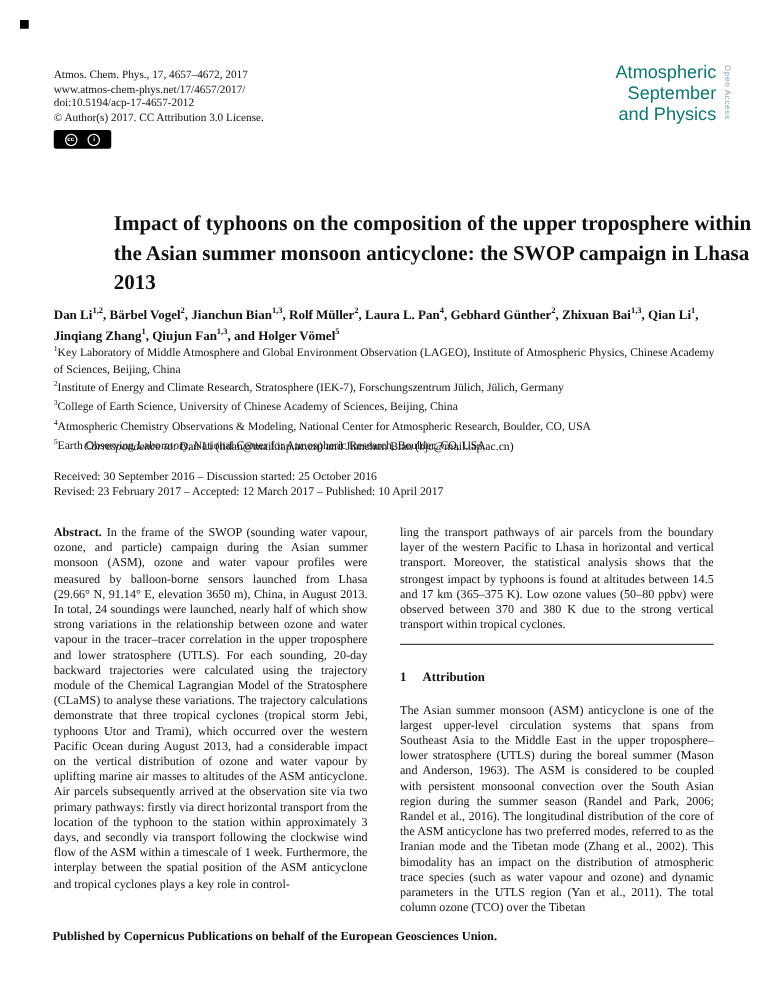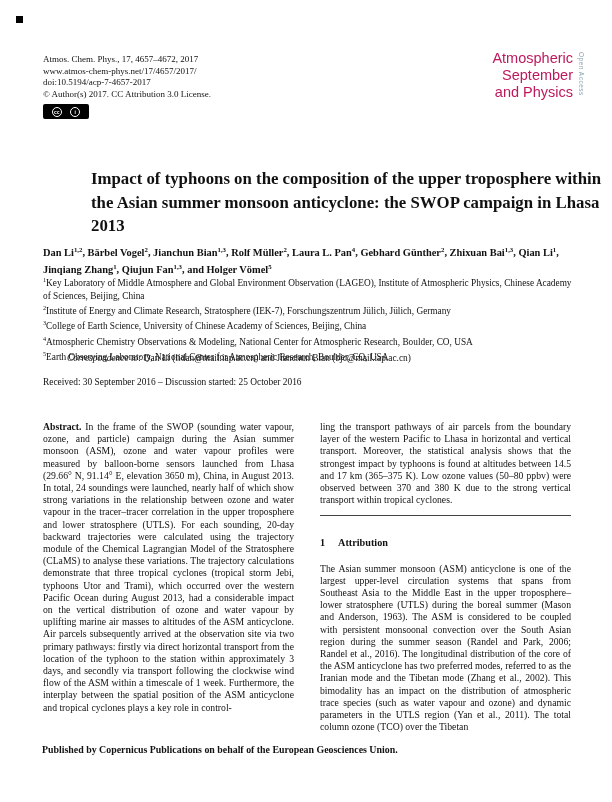--- a/index.html
+++ b/index.html
@@ -55,30 +55,30 @@
             font-size: 9.9px; font-weight: bold; }
 </style>
 </head>
 <body>
 
 <div class="crop-mark"></div>
 
 <div class="citation">
   <div>Atmos. Chem. Phys., 17, 4657–4672, 2017</div>
   <div>www.atmos-chem-phys.net/17/4657/2017/</div>
-  <div>doi:10.5194/acp-7-4657-2017</div>
+  <div>doi:10.5194/acp-17-4657-2012</div>
   <div>© Author(s) 2017. CC Attribution 3.0 License.</div>
   <div class="cc-badge">
     <span class="cc-circle">cc</span>
     <span class="cc-circle">i</span>
   </div>
 </div>
 
 <div class="header-right">
-  <div class="journal-name" style="color:#be185d;margin-left:44px;">
+  <div class="journal-name" style="color:#0f766e;margin-left:44px;">
     <div>Atmospheric</div>
     <div>September</div>
     <div>and Physics</div>
   </div>
   <div class="open-access" style="color:#8aa2b0;">Open Access</div>
 </div>
 
 <h1 class="paper-title">Impact of typhoons on the composition of the upper troposphere within the Asian summer monsoon anticyclone: the SWOP campaign in Lhasa 2013</h1>
 
 <div class="authors"><span>Dan Li<sup>1,2</sup>, </span><span>Bärbel Vogel<sup>2</sup>, </span><span>Jianchun Bian<sup>1,3</sup>, </span><span>Rolf Müller<sup>2</sup>, </span><span>Laura L. Pan<sup>4</sup>, </span><span>Gebhard Günther<sup>2</sup>, </span><span>Zhixuan Bai<sup>1,3</sup>, </span><span>Qian Li<sup>1</sup>, </span><span>Jinqiang Zhang<sup>1</sup>, </span><span>Qiujun Fan<sup>1,3</sup>, </span><span>and Holger Vömel<sup>5</sup></span></div>
@@ -90,20 +90,21 @@
     <div><sup>4</sup>Atmospheric Chemistry Observations &amp; Modeling, National Center for Atmospheric Research, Boulder, CO, USA</div>
     <div><sup>5</sup>Earth Observing Laboratory, National Center for Atmospheric Research, Boulder, CO, USA</div>
   </div>
 
 <div class="correspondence">
   <span class="corr-label">Correspondence to:</span><span> Dan Li (lidan@mail.iap.ac.cn) and Jianchun Bian (bjc@mail.iap.ac.cn)</span>
 </div>
 
 <div class="dates">
   <div>Received: 30 September 2016 – Discussion started: 25 October 2016</div>
+  <div>Revised: 23 February 2017 – Accepted: 12 March 2017 – Published: 10 April 2017</div>
 </div>
 
 <div class="columns">
   <div class="col">
     <p><span class="abstract-label">Abstract.</span><span> In the frame of the SWOP (sounding water vapour, ozone, and particle) campaign during the Asian summer monsoon (ASM), ozone and water vapour profiles were measured by balloon-borne sensors launched from Lhasa (29.66° N, 91.14° E, elevation 3650 m), China, in August 2013. In total, 24 soundings were launched, nearly half of which show strong variations in the relationship between ozone and water vapour in the tracer–tracer correlation in the upper troposphere and lower stratosphere (UTLS). For each sounding, 20-day backward trajectories were calculated using the trajectory module of the Chemical Lagrangian Model of the Stratosphere (CLaMS) to analyse these variations. The trajectory calculations demonstrate that three tropical cyclones (tropical storm Jebi, typhoons Utor and Trami), which occurred over the western Pacific Ocean during August 2013, had a considerable impact on the vertical distribution of ozone and water vapour by uplifting marine air masses to altitudes of the ASM anticyclone. Air parcels subsequently arrived at the observation site via two primary pathways: firstly via direct horizontal transport from the location of the typhoon to the station within approximately 3 days, and secondly via transport following the clockwise wind flow of the ASM within a timescale of 1 week. Furthermore, the interplay between the spatial position of the ASM anticyclone and tropical cyclones plays a key role in control-</span></p>
   </div>
   <div class="col">
     <p>ling the transport pathways of air parcels from the boundary layer of the western Pacific to Lhasa in horizontal and vertical transport. Moreover, the statistical analysis shows that the strongest impact by typhoons is found at altitudes between 14.5 and 17 km (365–375 K). Low ozone values (50–80 ppbv) were observed between 370 and 380 K due to the strong vertical transport within tropical cyclones.</p>
     <hr class="section-rule">
     <div class="section-heading">

